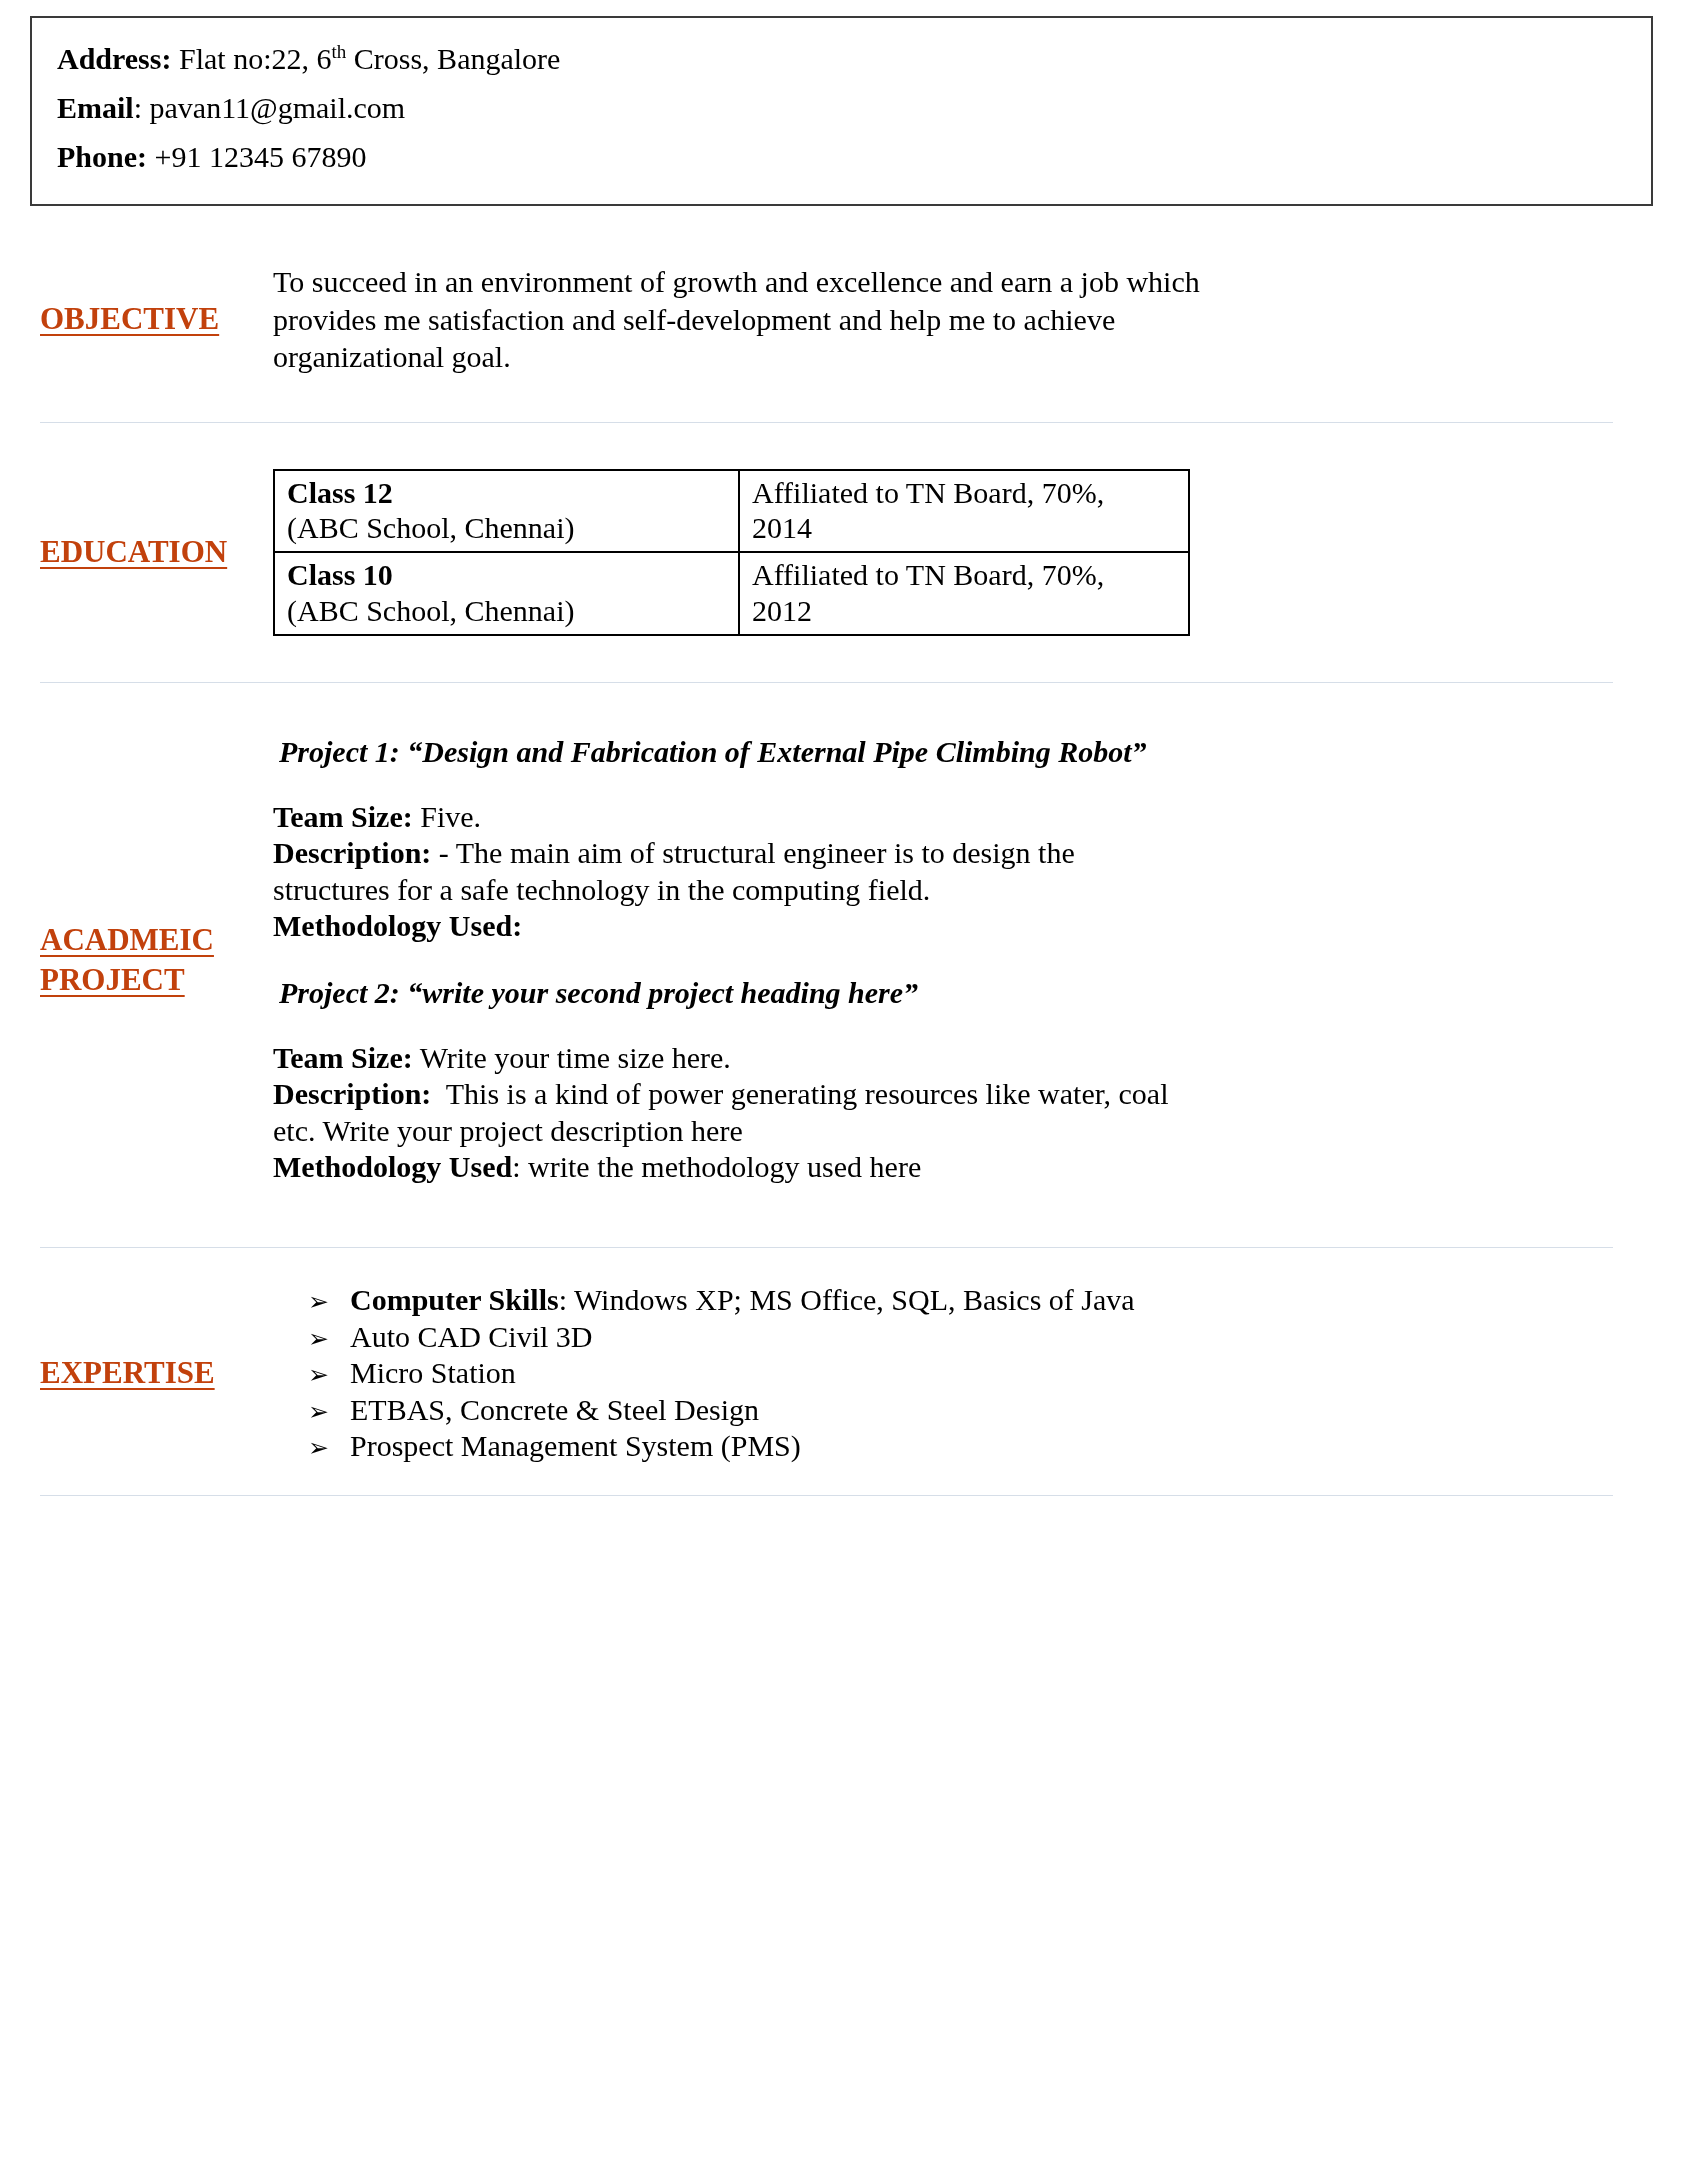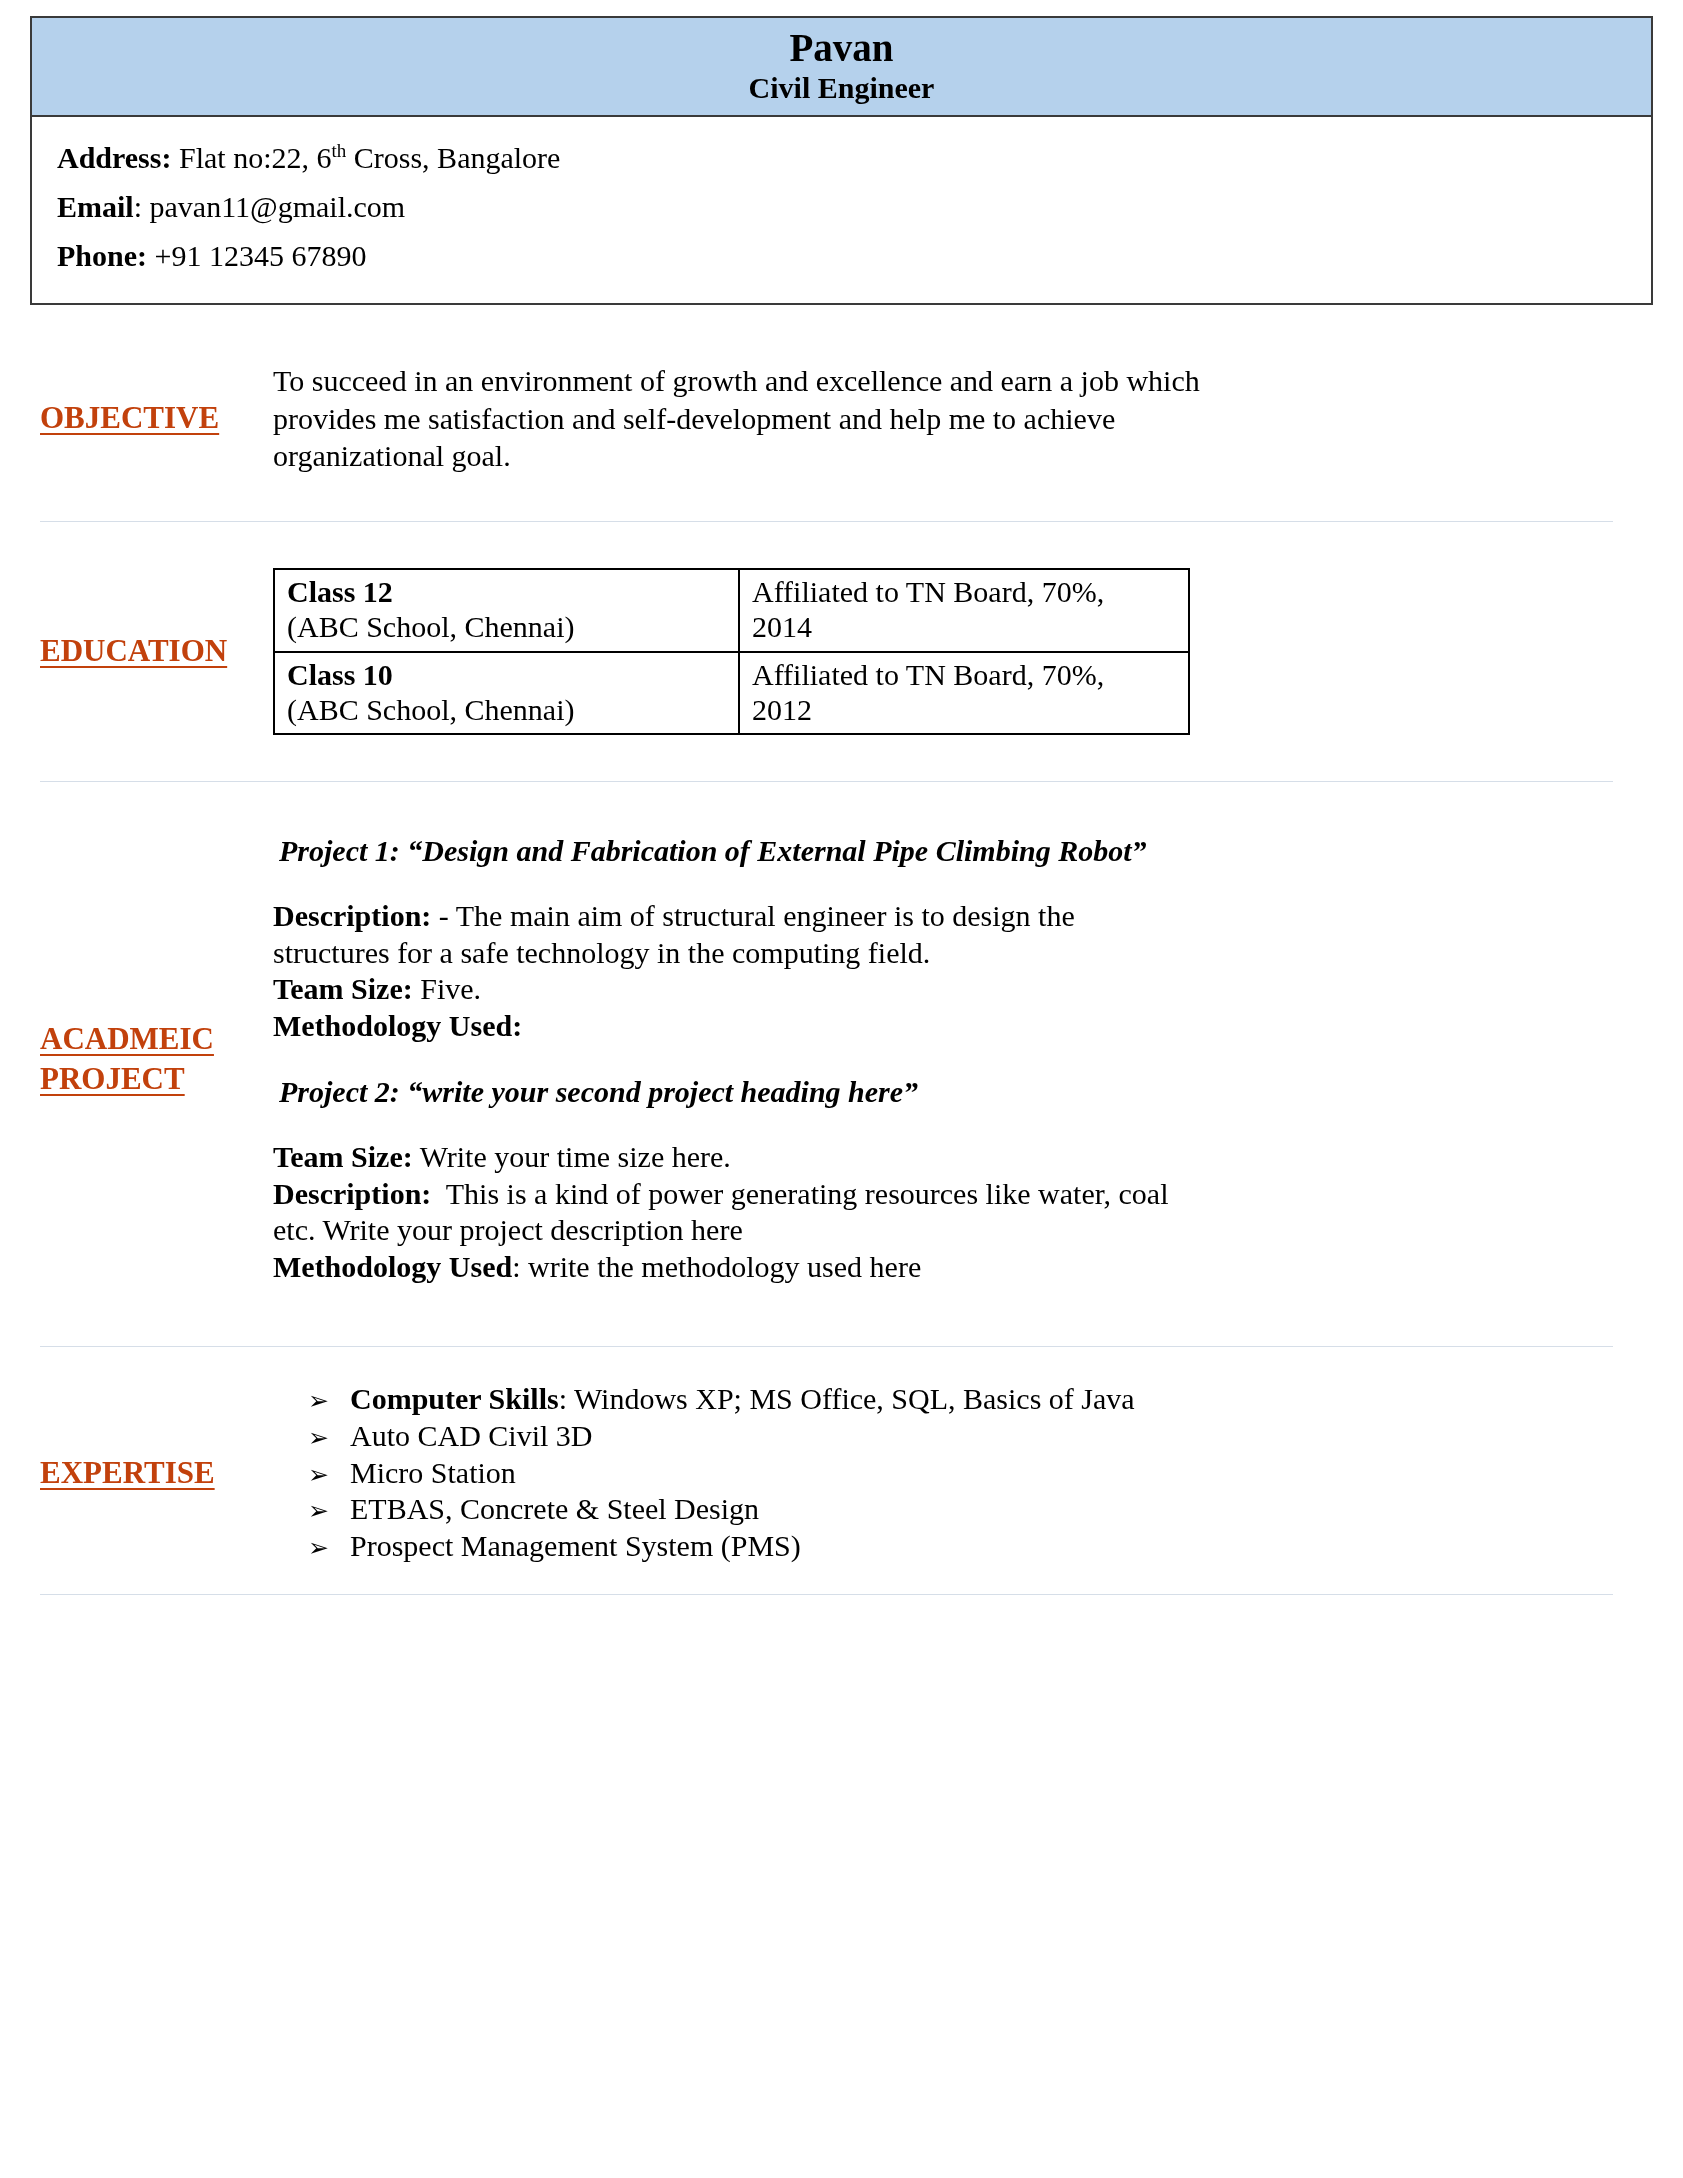--- a/index.html
+++ b/index.html
@@ -108,24 +108,20 @@
     flex-shrink: 0;
     margin-right: 16px;
   }
 </style>
 </head>
 <body>
 
 <div class="page">
 
   <div class="header-box">
-    <div class="header-banner">
-      <div class="candidate-name">Pavan</div>
-      <div class="candidate-title">Civil Engineer</div>
-    </div>
     <div class="contact">
       <p><b>Address:</b><span> Flat no:22, 6</span><sup>th</sup><span> Cross, Bangalore</span></p>
       <p><b>Email</b><span>: pavan11@gmail.com</span></p>
       <p><b>Phone:</b><span> +91 12345 67890</span></p>
     </div>
   </div>
 
   <div class="sections">
 
     <section class="section section-objective">
@@ -168,23 +164,23 @@
     </section>
 
     <section class="section section-projects">
       <div class="heading-col">
         <h2>ACADMEIC PROJECT</h2>
       </div>
       <div class="content-col">
 
         <div class="project">
           <p class="ptitle">Project 1: “Design and Fabrication of External Pipe Climbing Robot”</p>
+          <p><b>Team Size:</b><span class="pre"> Five.</span></p>
           <p><b>Description:</b><span class="pre"> - The main aim of structural engineer is to design the
 structures for a safe technology in the computing field.</span></p>
-          <p><b>Team Size:</b><span class="pre"> Five.</span></p>
           <p><b>Methodology Used:</b><span class="pre"></span></p>
         </div>
 
         <div class="project">
           <p class="ptitle">Project 2: “write your second project heading here”</p>
           <p><b>Team Size:</b><span class="pre"> Write your time size here.</span></p>
           <p><b>Description:</b><span class="pre">  This is a kind of power generating resources like water, coal
 etc. Write your project description here</span></p>
           <p><b>Methodology Used</b><span class="pre">: write the methodology used here</span></p>
         </div>

